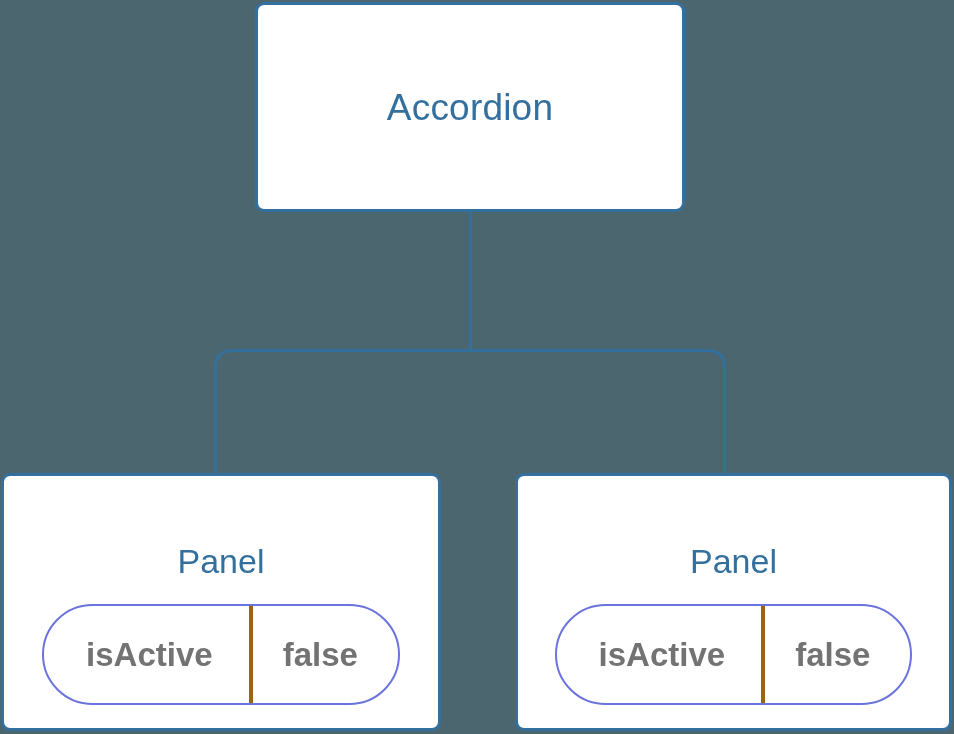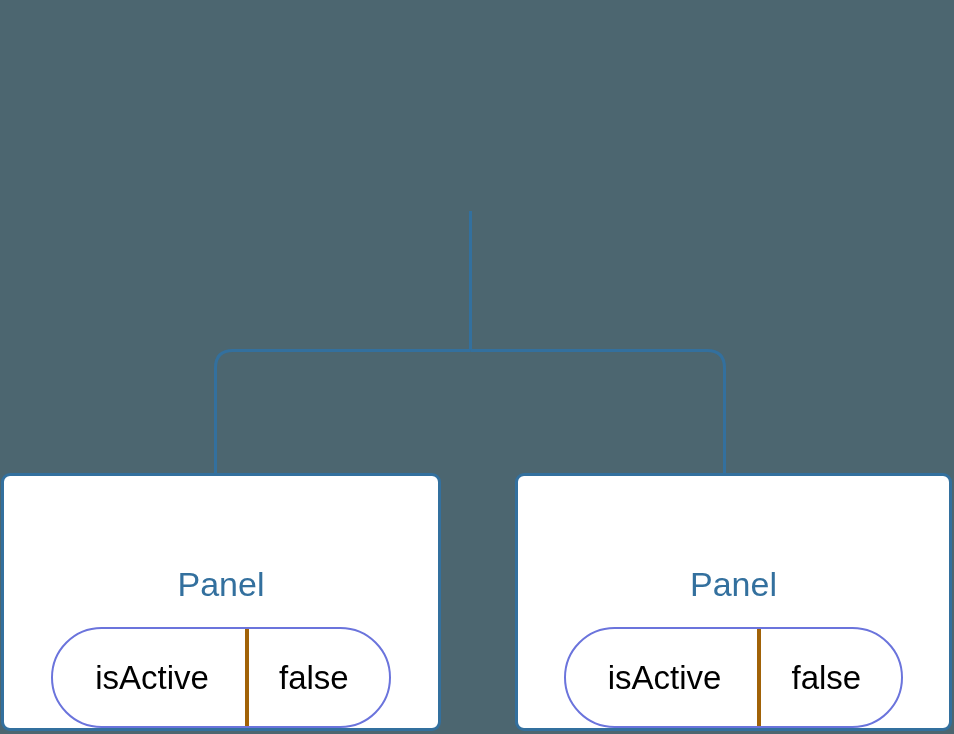--- a/index.html
+++ b/index.html
@@ -58,21 +58,21 @@
   #node-accordion .node-title {
     font-size: 37px;
     line-height: 1;
     letter-spacing: 0.2px;
   }
 
   
   .node-child {
     top: 473px;
     height: 258px;
-    justify-content: flex-end;
+    justify-content: center;
     padding-top: 44px;
   }
   #node-panel-0 {
     left: 1px;
     width: 440px;
   }
   #node-panel-1 {
     left: 515px;
     width: 437px;
   }
@@ -102,25 +102,26 @@
     border-radius: 999px;
     height: 97px;
     background: transparent;
     overflow: hidden;
   }
   .prop-key,
   .prop-val {
     display: flex;
     align-items: center;
     justify-content: center;
-    color: #000000;
+    color: #737373;
     font-size: 33px;
     line-height: 1;
     white-space: nowrap;
     user-select: none;
+    font-weight: bold;
   }
   .prop-key {
     padding: 0 36px 0 42px;
   }
   .prop-val {
     padding: 0 40px 0 30px;
     border-left: 4px solid #a16207;
   }
 </style>
 </head>
@@ -131,20 +132,23 @@
   <svg id="edges" viewBox="0 0 954 734" width="954" height="734" xmlns="http://www.w3.org/2000/svg">
     <g fill="none" stroke="#33709e" stroke-width="3" stroke-linecap="butt">
 
       <path d="M 470.5 211 L 470.5 350.5"></path>
 
       <path d="M 470.5 350.5 L 233 350.5 Q 215.5 350.5 215.5 368 L 215.5 474"></path>
       <path d="M 470.5 350.5 L 707 350.5 Q 724.5 350.5 724.5 368 L 724.5 474"></path>
     </g>
   </svg>
 
+  <div class="node" id="node-accordion">
+    <span class="node-title">Accordion</span>
+  </div>
 
   <div class="node node-child" id="node-panel-0">
     <span class="node-title">Panel</span>
     <div class="props">
       <div class="prop-pill">
         <span class="prop-key">isActive</span>
         <span class="prop-val">false</span>
       </div>
     </div>
   </div>

